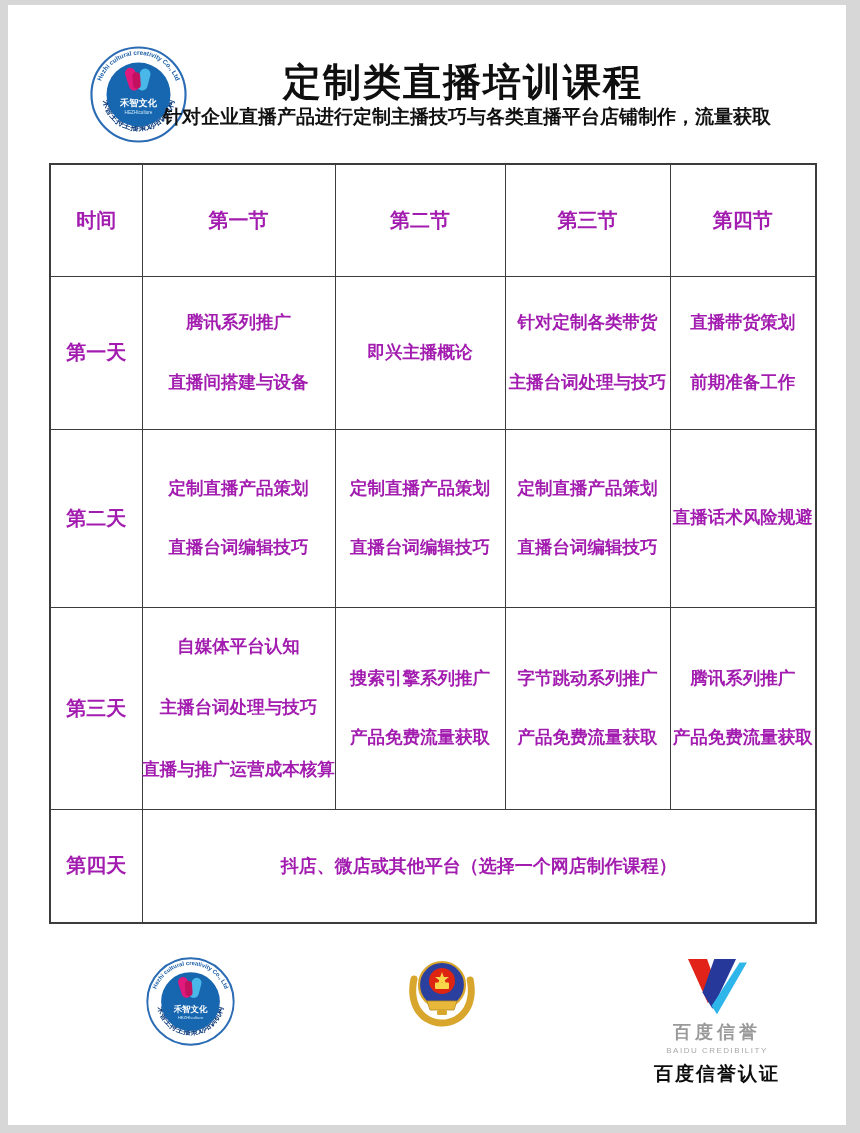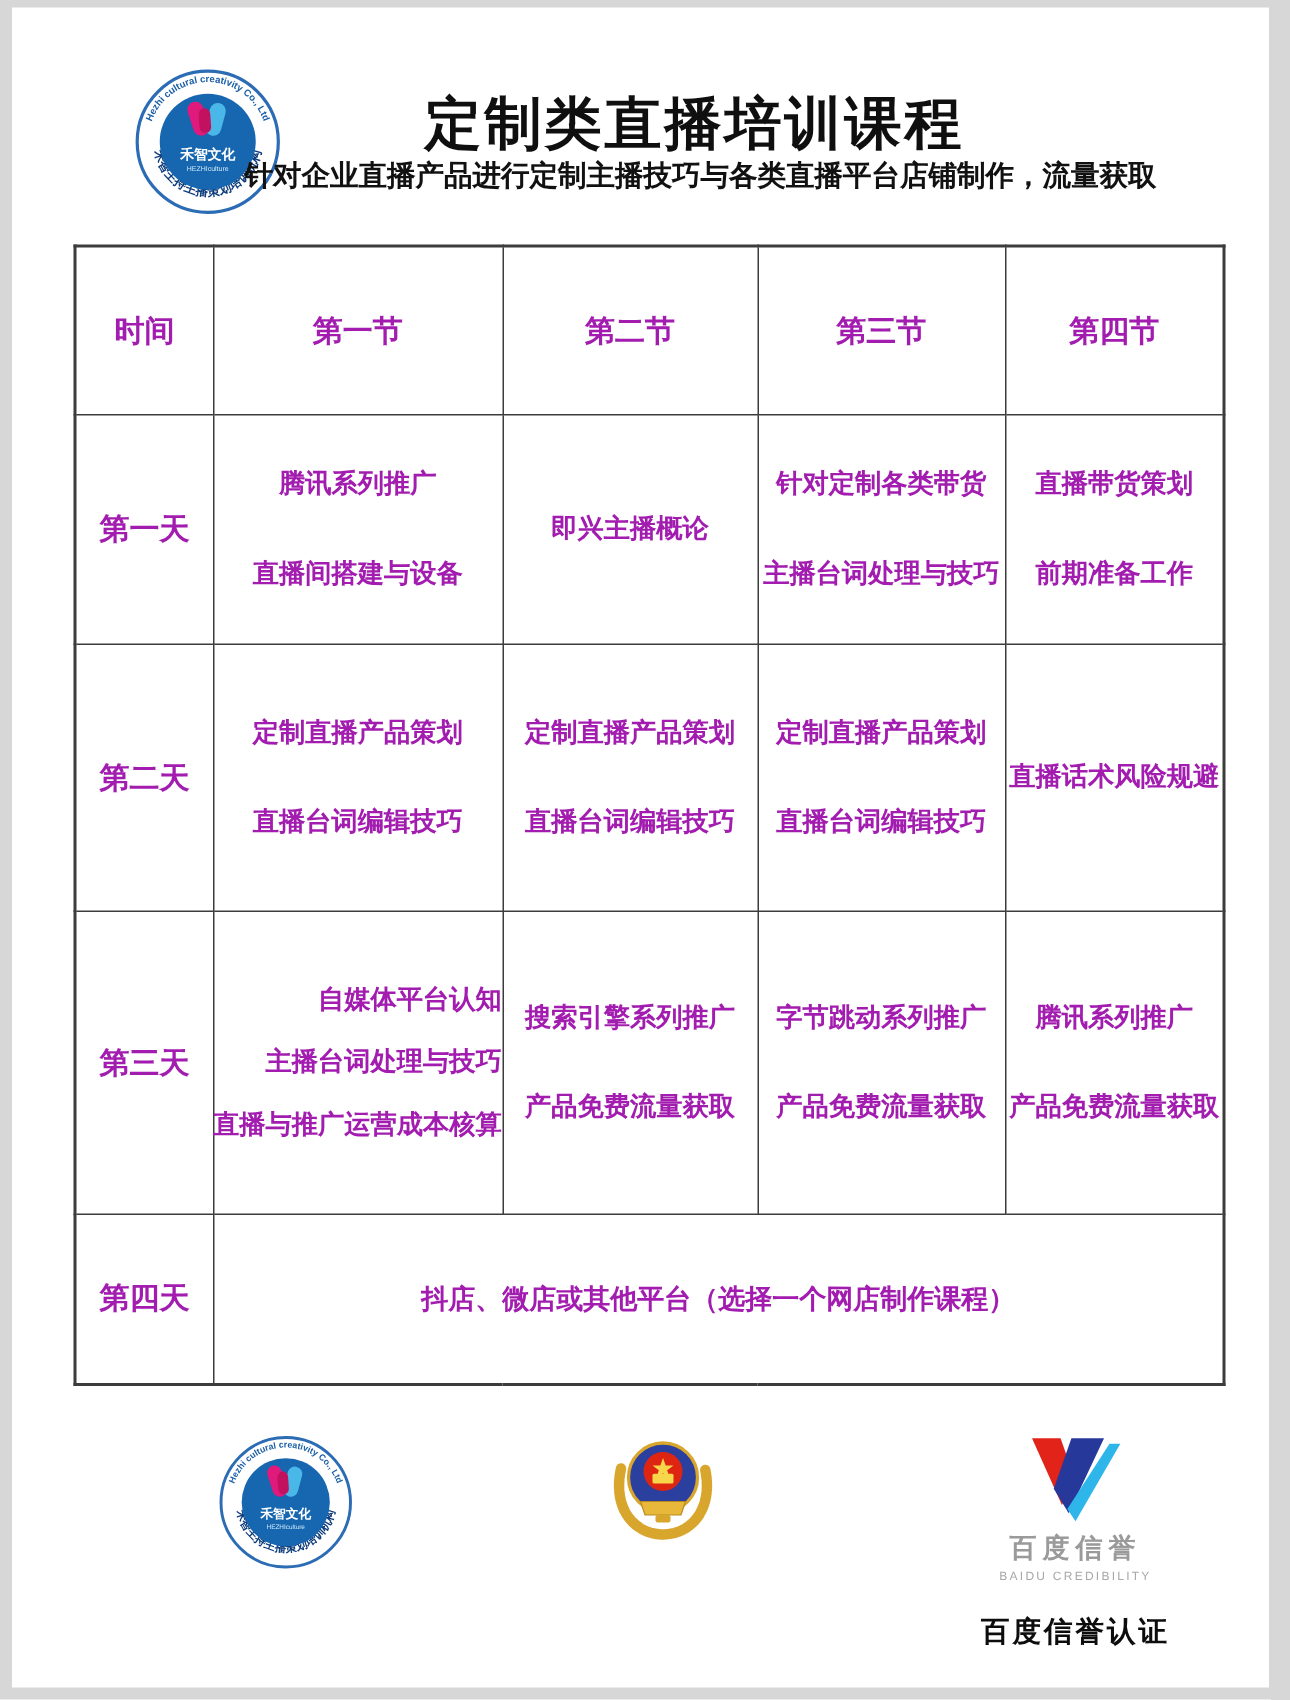--- a/index.html
+++ b/index.html
@@ -39,39 +39,39 @@
   }
   table.course th, table.course td {
     border:1px solid #3c3c3c;
     text-align:center; vertical-align:middle;
     color:#a21caf; font-weight:bold;
     padding:0;
   }
   table.course th { font-size:20px; }
   td.time-cell { font-size:20px; }
   .cell-lines { display:flex; flex-direction:column; justify-content:center; align-items:center; gap:40px; }
-  .cell-lines.tight { gap:22px;align-items:flex-end; }
+  .cell-lines.tight { gap:42px; }
   .cell-line { font-size:17.5px; line-height:1.1; white-space:nowrap; }
   td.merged-cell { text-align:left; padding-left:9px; font-size:18px; }
   
   .footer-logo  { position:absolute; left:138px; top:952px; width:89px; height:89px; }
   .copyright-text {
     position:absolute; left:32px; top:1043px; width:300px;
     text-align:center; font-size:15px; color:#8a8a8a; font-weight:bold;
   }
   .police-badge { position:absolute; left:398px; top:950px; width:72px; height:76px; }
   .police-text {
     position:absolute; left:284px; top:1040px; width:300px;
     text-align:center; font-size:20px; font-weight:bold; color:#0d0d0d;
   }
   .baidu-wrap { position:absolute; left:629px; top:953px; width:160px; text-align:center; }
   .baidu-v { width:78px; height:58px; display:block; margin:0 auto; }
   .baidu-cn { font-size:18px; color:#9a9a9a; letter-spacing:4px; font-weight:bold; margin-top:4px; }
   .baidu-en { font-size:8px; color:#a8a8a8; letter-spacing:1.5px; margin-top:2px; }
-  .baidu-cert { font-size:19px; color:#0d0d0d; font-weight:bold; margin-top:20px; letter-spacing:2px; }
+  .baidu-cert { font-size:19px; color:#0d0d0d; font-weight:bold; margin-top:6px; letter-spacing:2px; }
   .sprite { position:absolute; width:0; height:0; overflow:hidden; }
 </style>
 </head>
 <body>
 
 <svg class="sprite" aria-hidden="true">
   <symbol id="hezhi-logo" viewBox="0 0 100 100">
     <circle cx="50" cy="50" r="48.5" fill="#ffffff" stroke="#2b6cb4" stroke-width="2.2"></circle>
     <path id="arcTop" d="M 9,50 A 41,41 0 0 1 91,50" fill="none"></path>
     <path id="arcBot" d="M 13,50 A 37,37 0 0 0 87,50" fill="none"></path>

